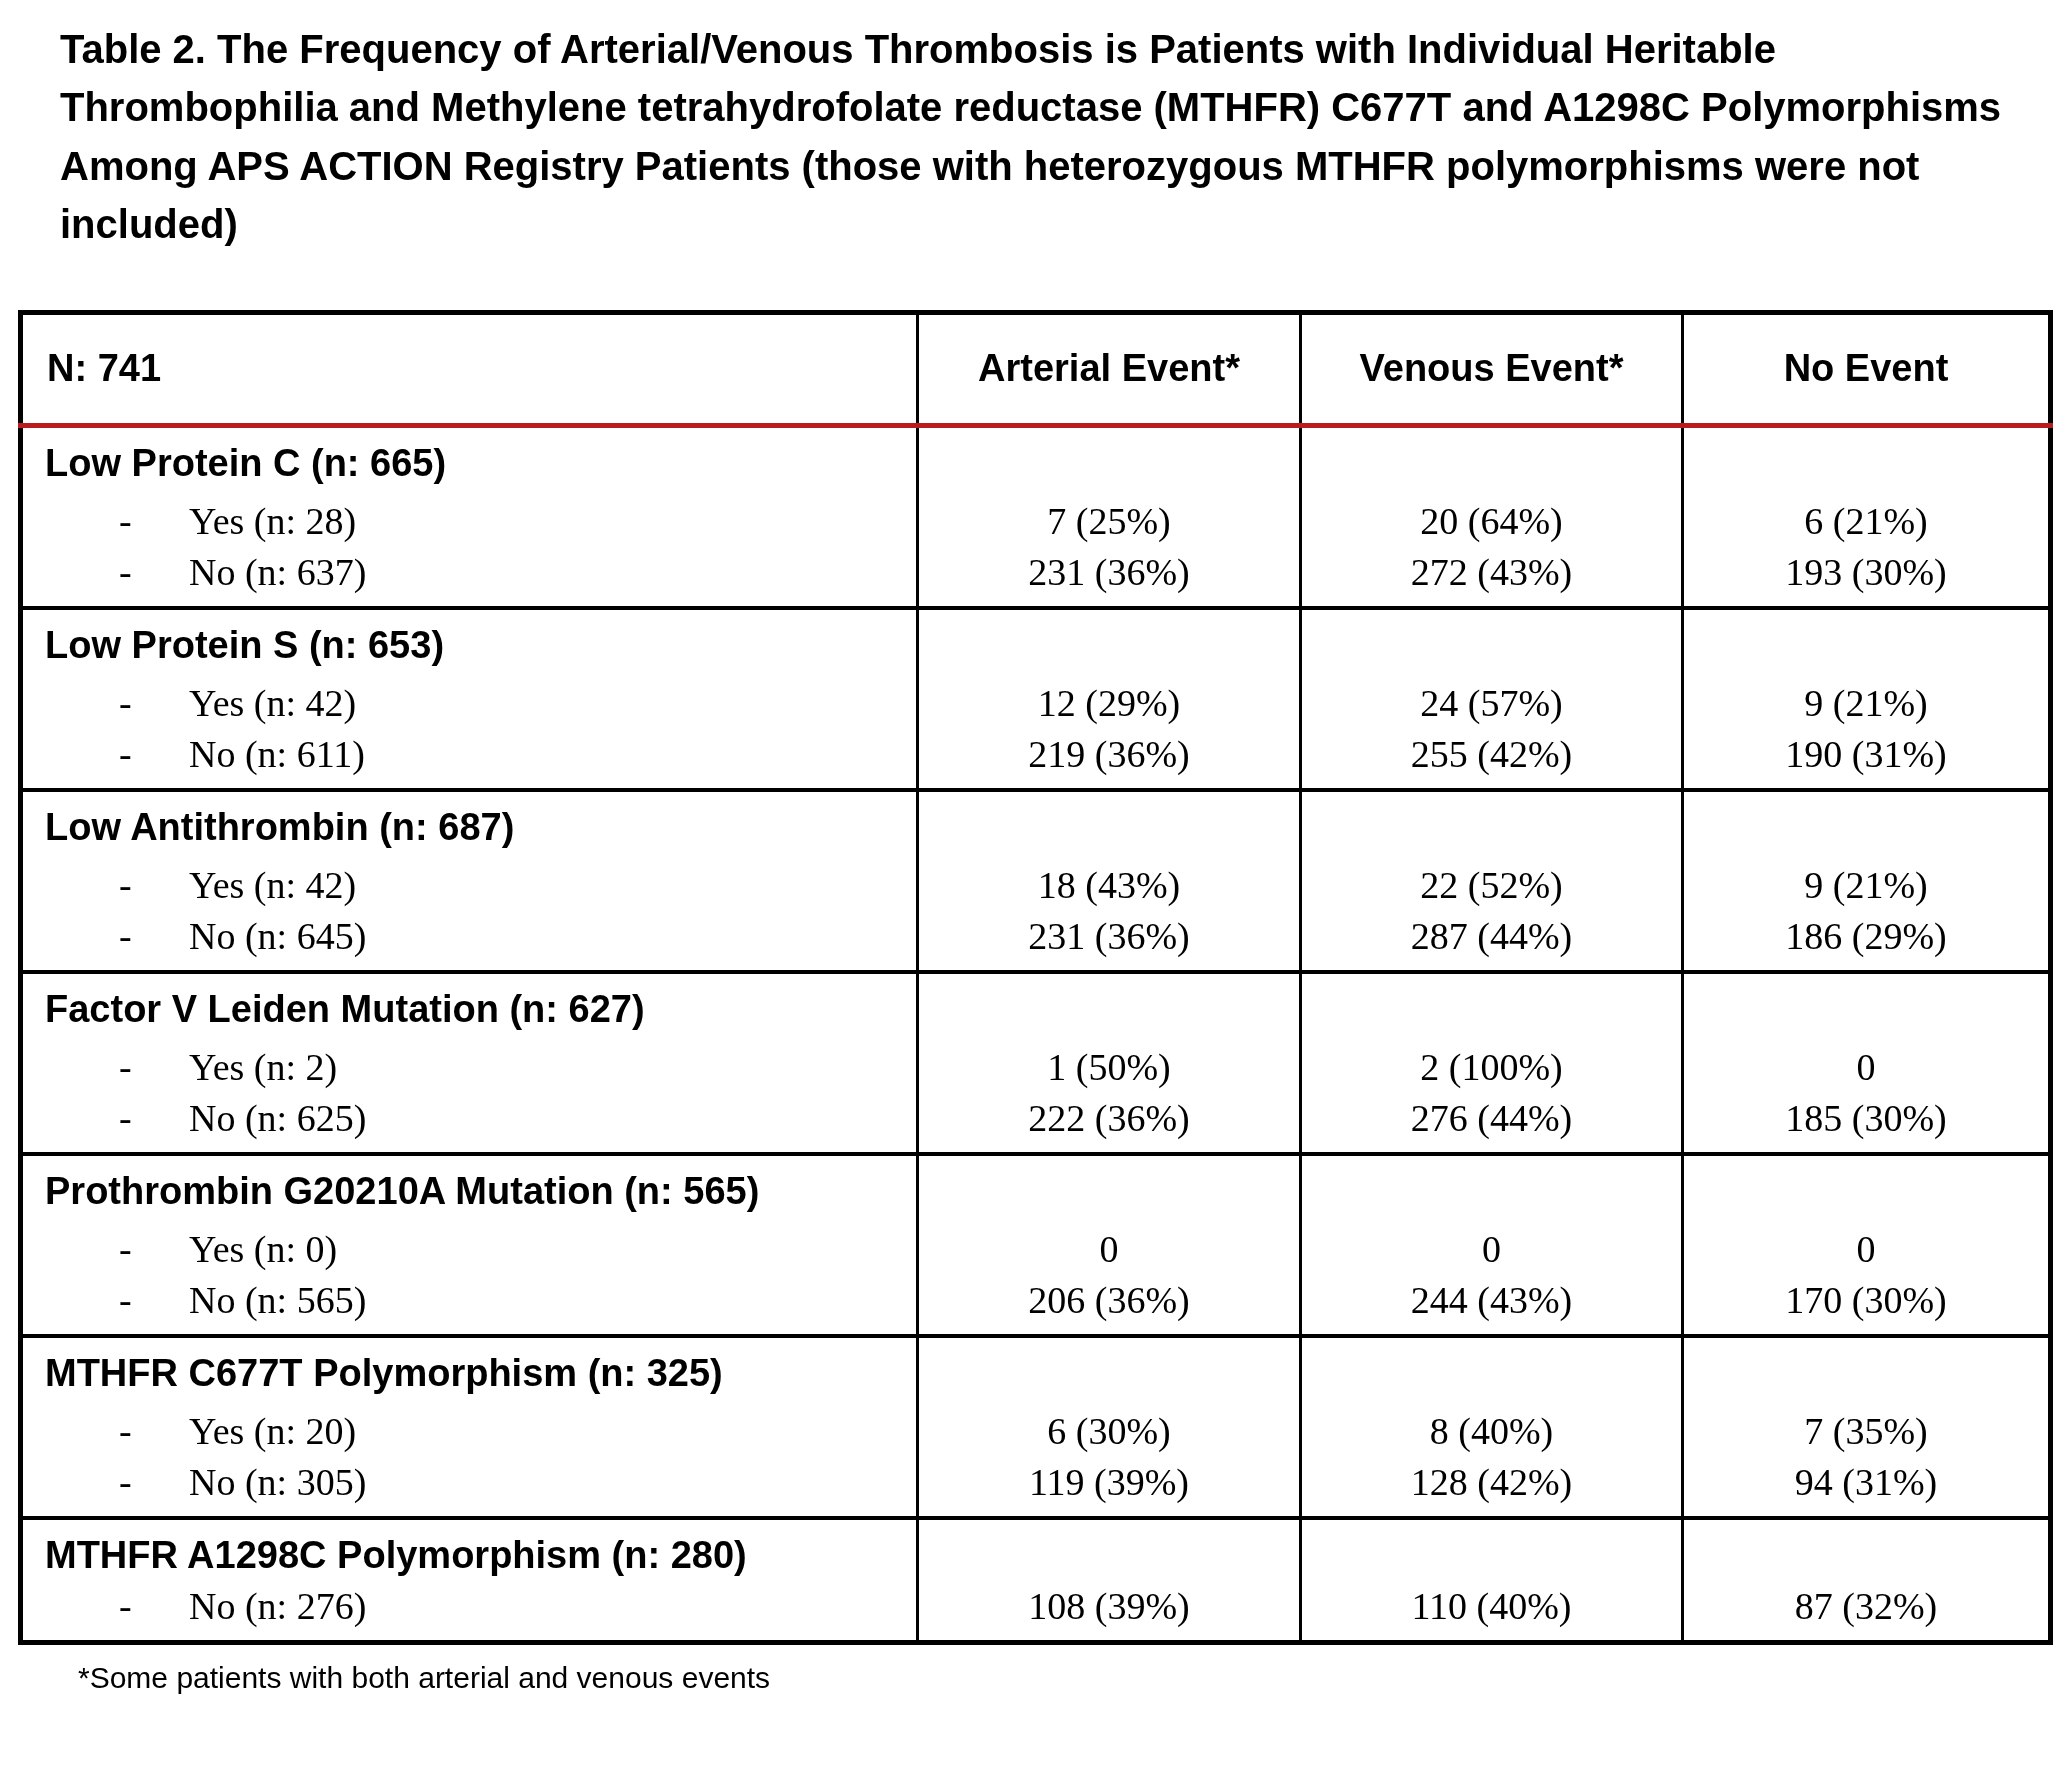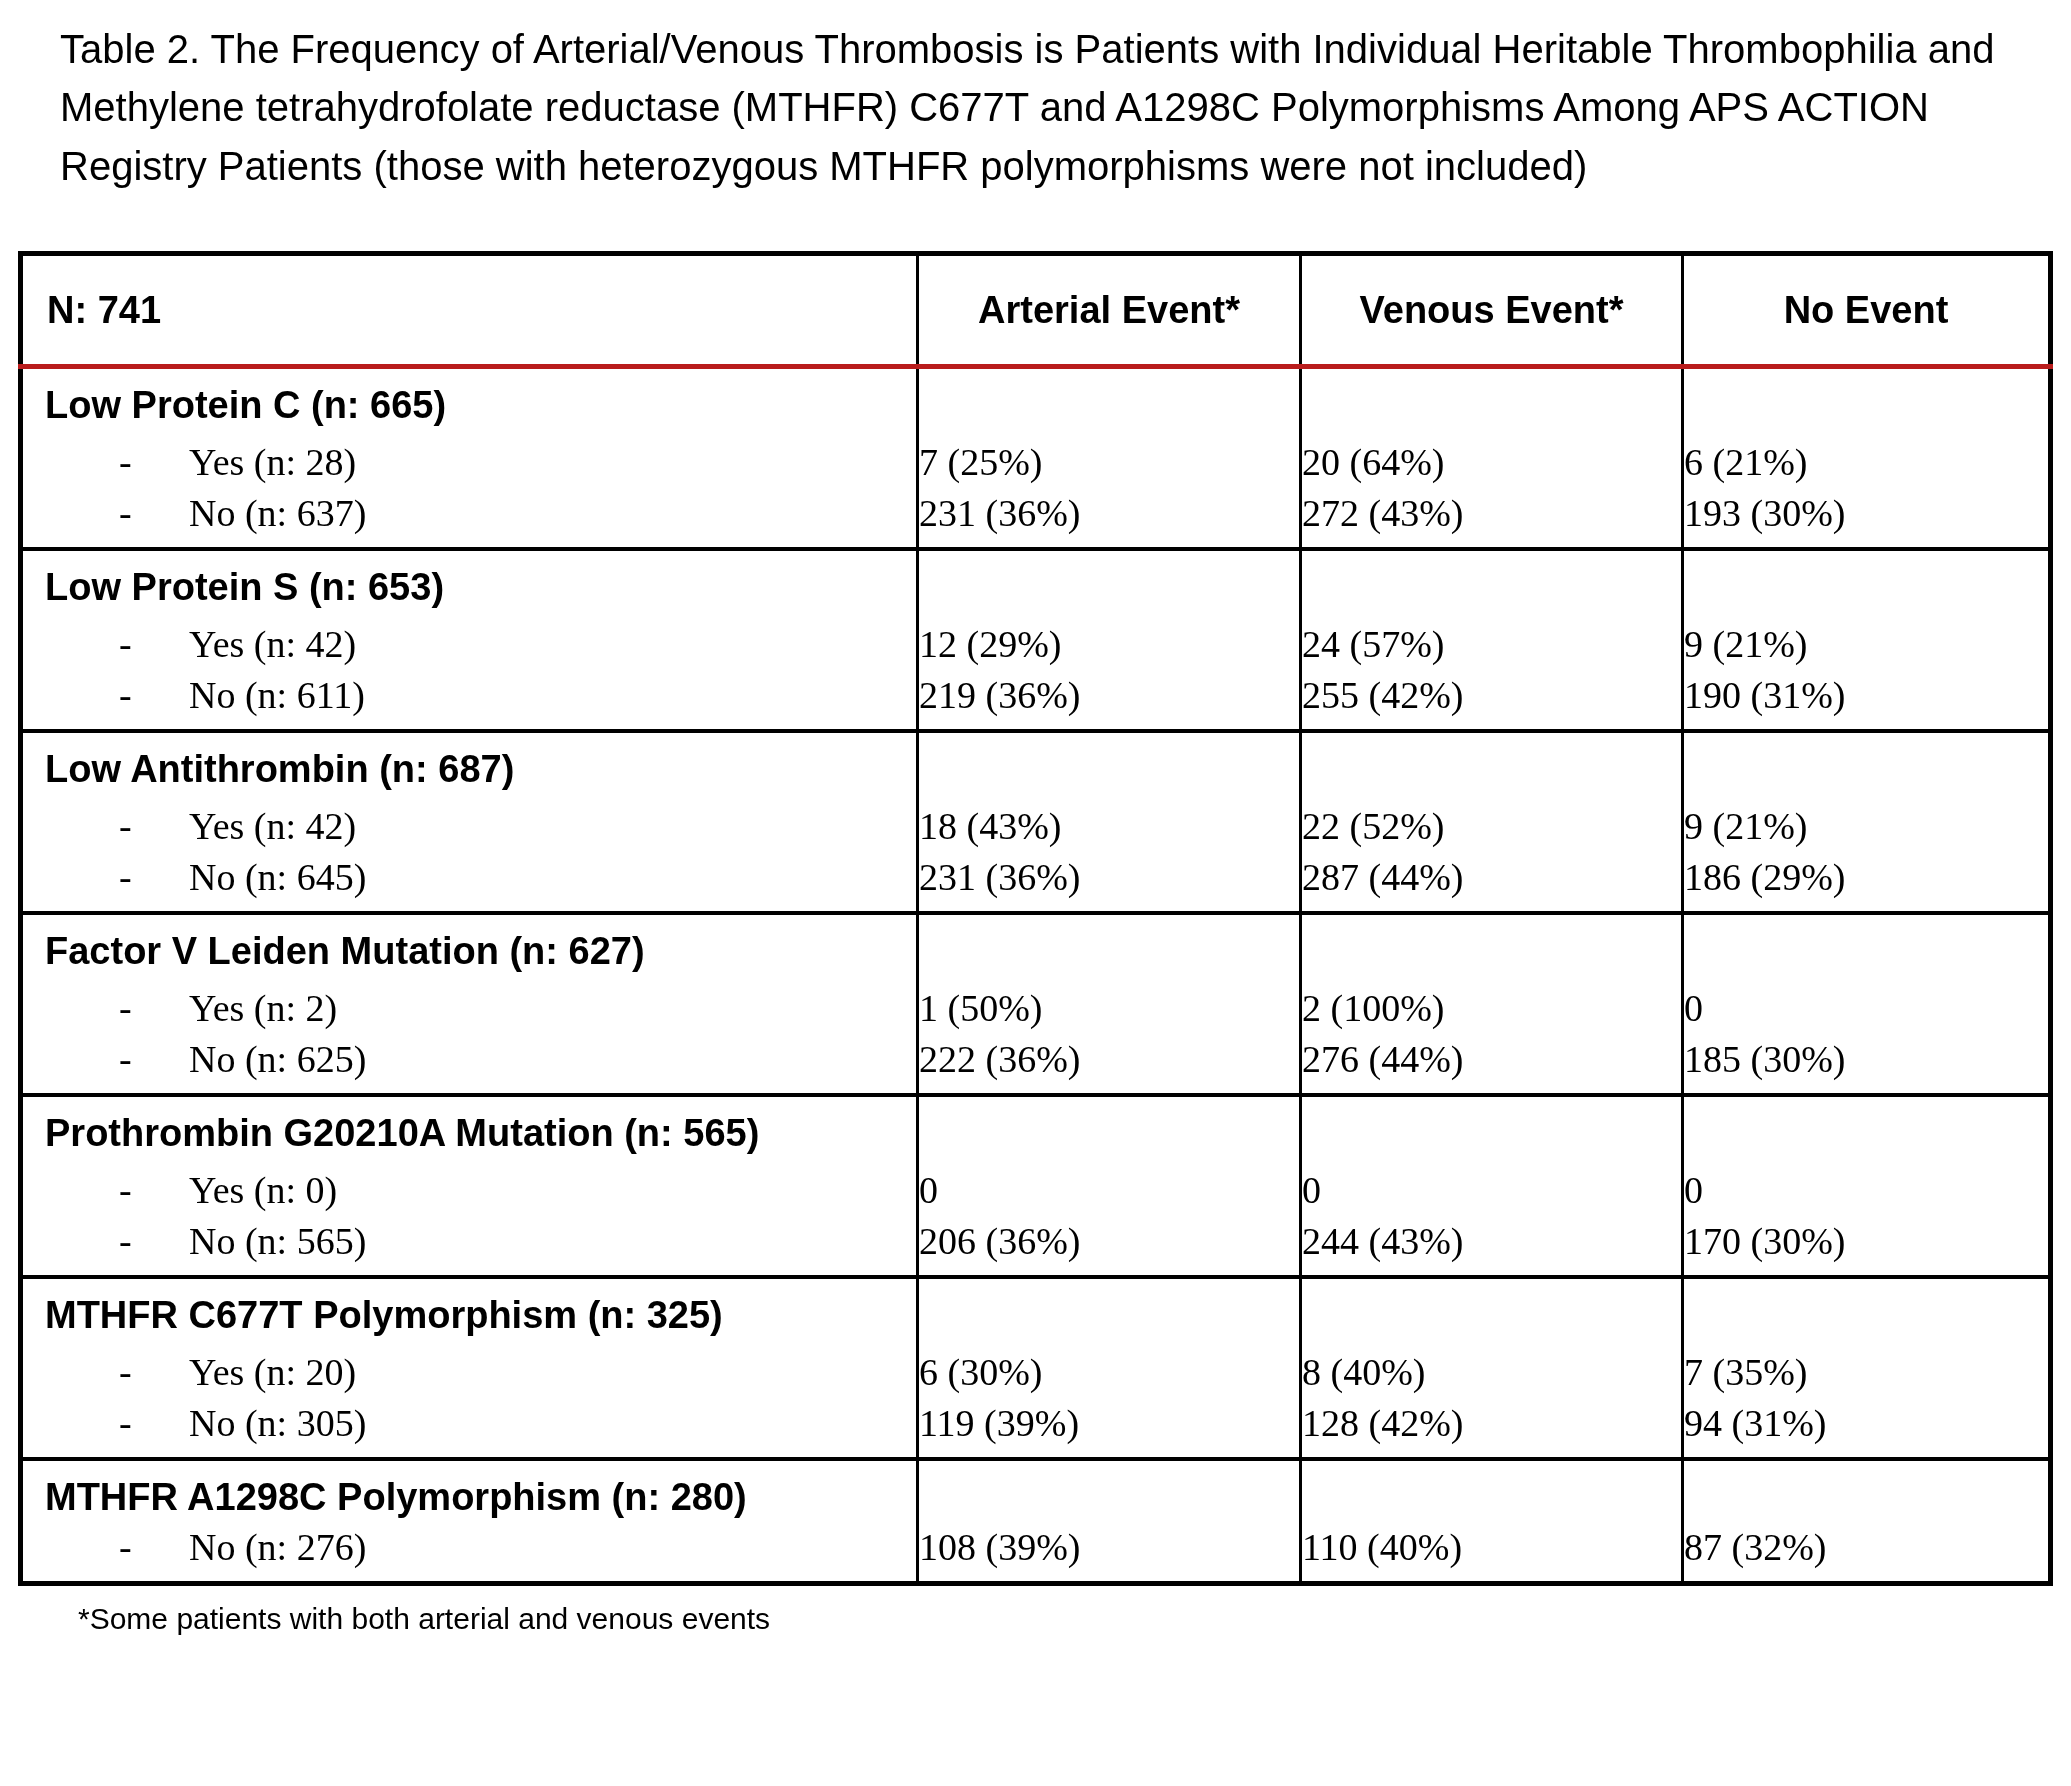--- a/index.html
+++ b/index.html
@@ -11,21 +11,21 @@
   }
   .page {
     width: 2071px;
     height: 1786px;
     box-sizing: border-box;
     padding: 14px 18px 0 18px;
     overflow: hidden;
     background: #ffffff;
   }
   .caption {
-    font-weight: normal;
+    font-weight: bold;
     font-size: 40px;
     line-height: 1.46;
     margin: 6px 20px 0 42px;
     max-width: 1990px;
     letter-spacing: 0px;
   }
   table.data {
     border-collapse: collapse;
     table-layout: fixed;
     width: 2030px;
@@ -61,21 +61,21 @@
     height: 52px;
   }
   tr.data-row { height: 58px; font-family: Liberation Serif, serif; }
   tr.data-row.last td { padding-bottom: 12px; }
   td.label { text-align: left; }
   td.label .dash {
     display: inline-block;
     margin-left: 96px;
     width: 70px;
   }
-  td.val { }
+  td.val { text-align: center; }
   .footnote {
     font-size: 30px;
     margin: 16px 0 0 60px;
   }
 </style>
 </head>
 <body>
 
 <div class="page">
 

